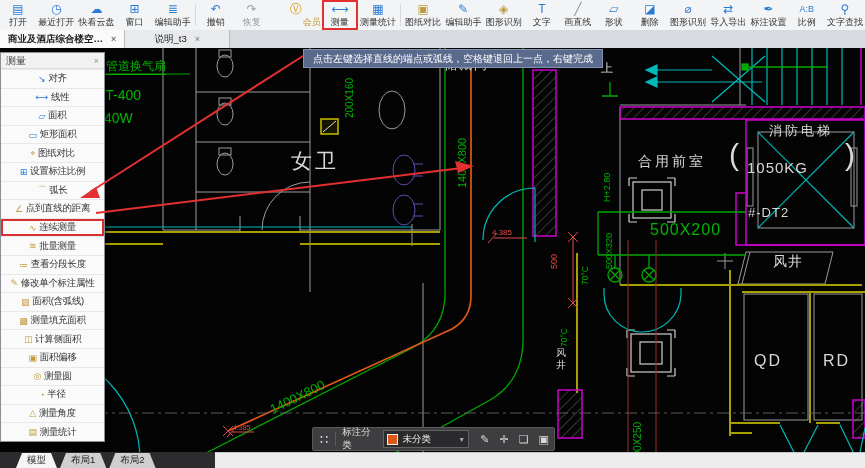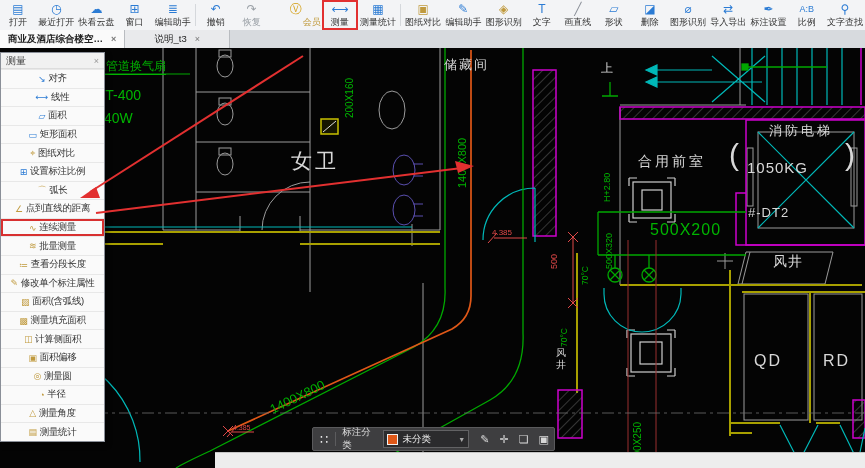--- a/index.html
+++ b/index.html
@@ -389,38 +389,44 @@
           <span class="picon" style="color: rgb(192, 154, 62);">△</span>
           <span>测量角度</span>
         </div>
         <div class="pitem">
           <span class="picon" style="color: rgb(192, 154, 62);">▤</span>
           <span>测量统计</span>
         </div>
       </div>
   </div>
 
+  <div id="tooltip">点击左键选择直线的端点或弧线，空格键退回上一点，右键完成</div>
 
   <div id="bottombar">
     <span class="bb-grid">∷</span>
     <span class="bb-vline"></span>
     <span class="bb-label">标注分类</span>
     <div class="bb-select">
       <span class="bb-sw"></span>
       <span class="bb-sel-label">未分类</span>
       <span class="bb-caret">▼</span>
     </div>
     <div id="bb-icons" style="display:flex;">
         <span class="bb-icon">✎</span>
         <span class="bb-icon">✛</span>
         <span class="bb-icon">❏</span>
         <span class="bb-icon">▣</span>
       </div>
   </div>
 
+  <div id="layout-tabs">
+      <div class="ltab active">模型</div>
+      <div class="ltab">布局1</div>
+      <div class="ltab">布局2</div>
+    </div>
   <div id="hscroll"></div>
 
   <svg id="overlay" width="865" height="468" viewBox="0 0 865 468">
     <g stroke="#e23030" stroke-width="2" fill="none">
       <line x1="96" y1="213" x2="462" y2="168"></line>
       <line x1="303" y1="56" x2="90" y2="192"></line>
     </g>
     <polygon points="474,166 455,161 458,173" fill="#e23030"></polygon>
     <polygon points="80,198 96,187 100,198" fill="#e23030"></polygon>
   </svg>

